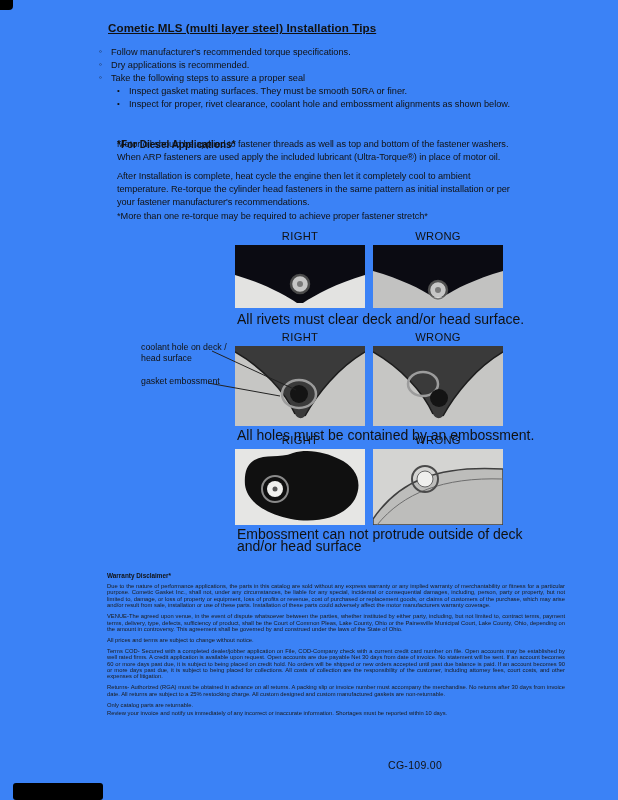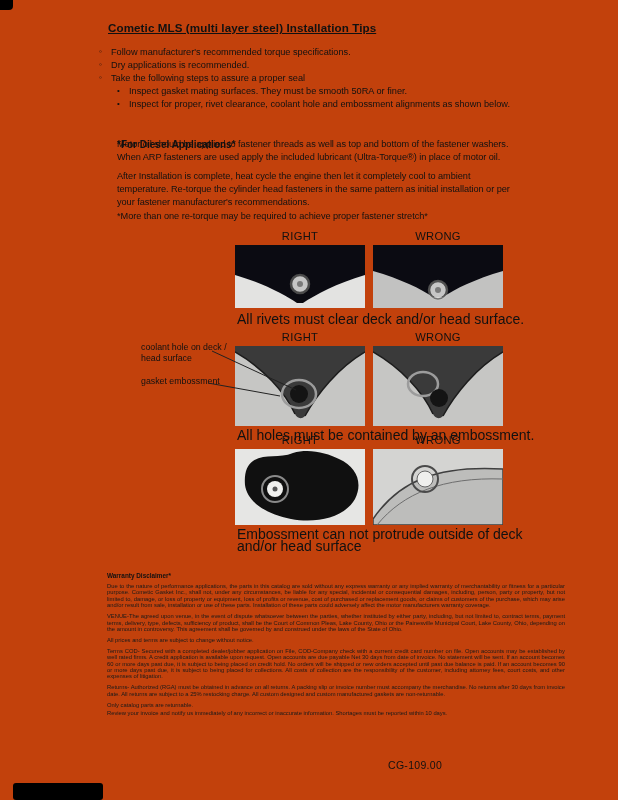--- a/index.html
+++ b/index.html
@@ -1,19 +1,19 @@
 <!DOCTYPE html>
 <html><head>
 <meta charset="utf-8">
 <style>
   * { margin:0; padding:0; box-sizing:border-box; }
   html,body { background:#888; }
   .page {
     position:relative; width:618px; height:800px; margin:0 auto;
-    background:#c2410c; color:#111;
+    background:#3b82f6; color:#111;
     font-family:"Liberation Sans", sans-serif;
     overflow:hidden;
   }
   .artifact { position:absolute; background:#000; }
   .artifact.tl { left:0; top:0; width:13px; height:10px; border-radius:0 0 4px 0; }
   .artifact.bl { left:13px; top:783px; width:90px; height:17px; border-radius:3px; }
 
   .title {
     position:absolute; left:108px; top:21px;
     font-size:11.6px; font-weight:bold; text-decoration:underline;

